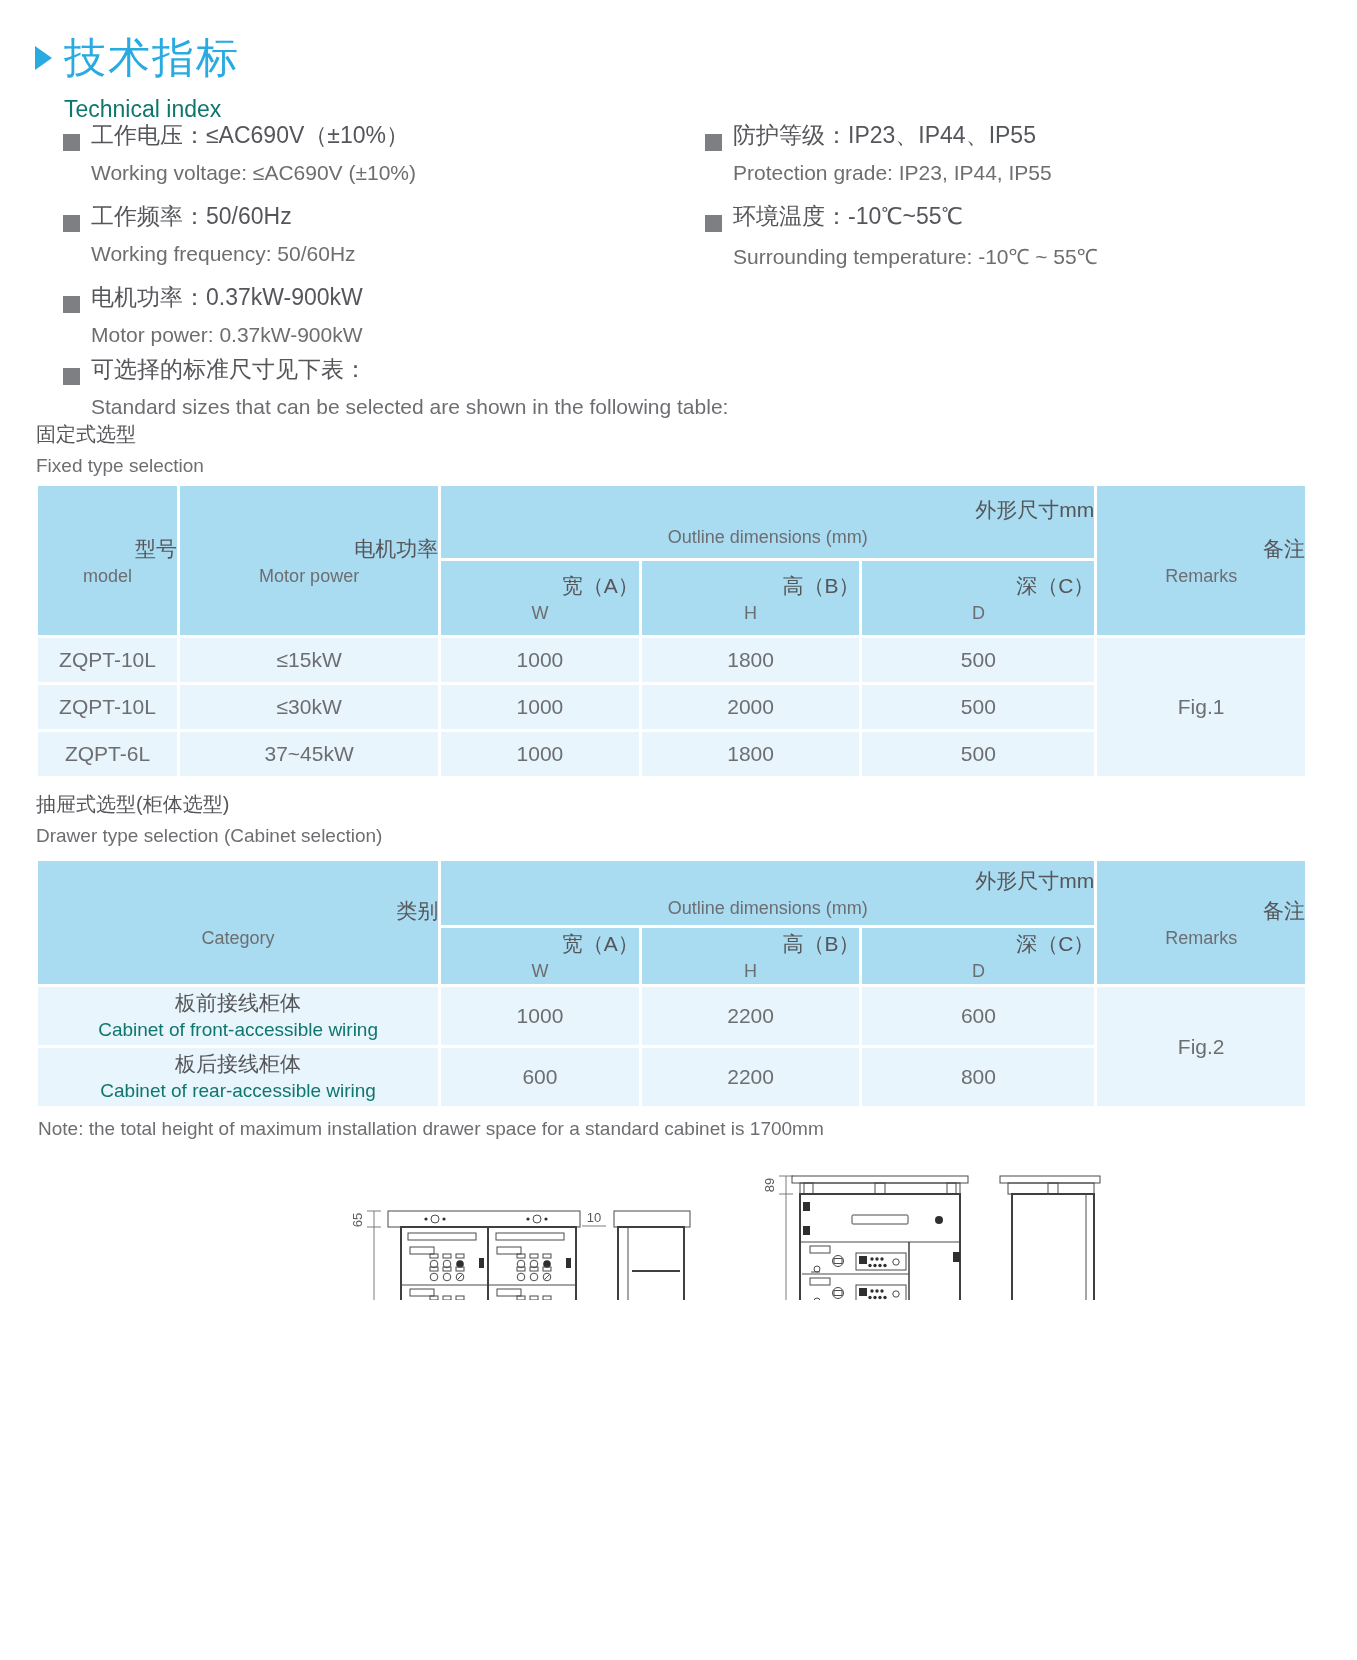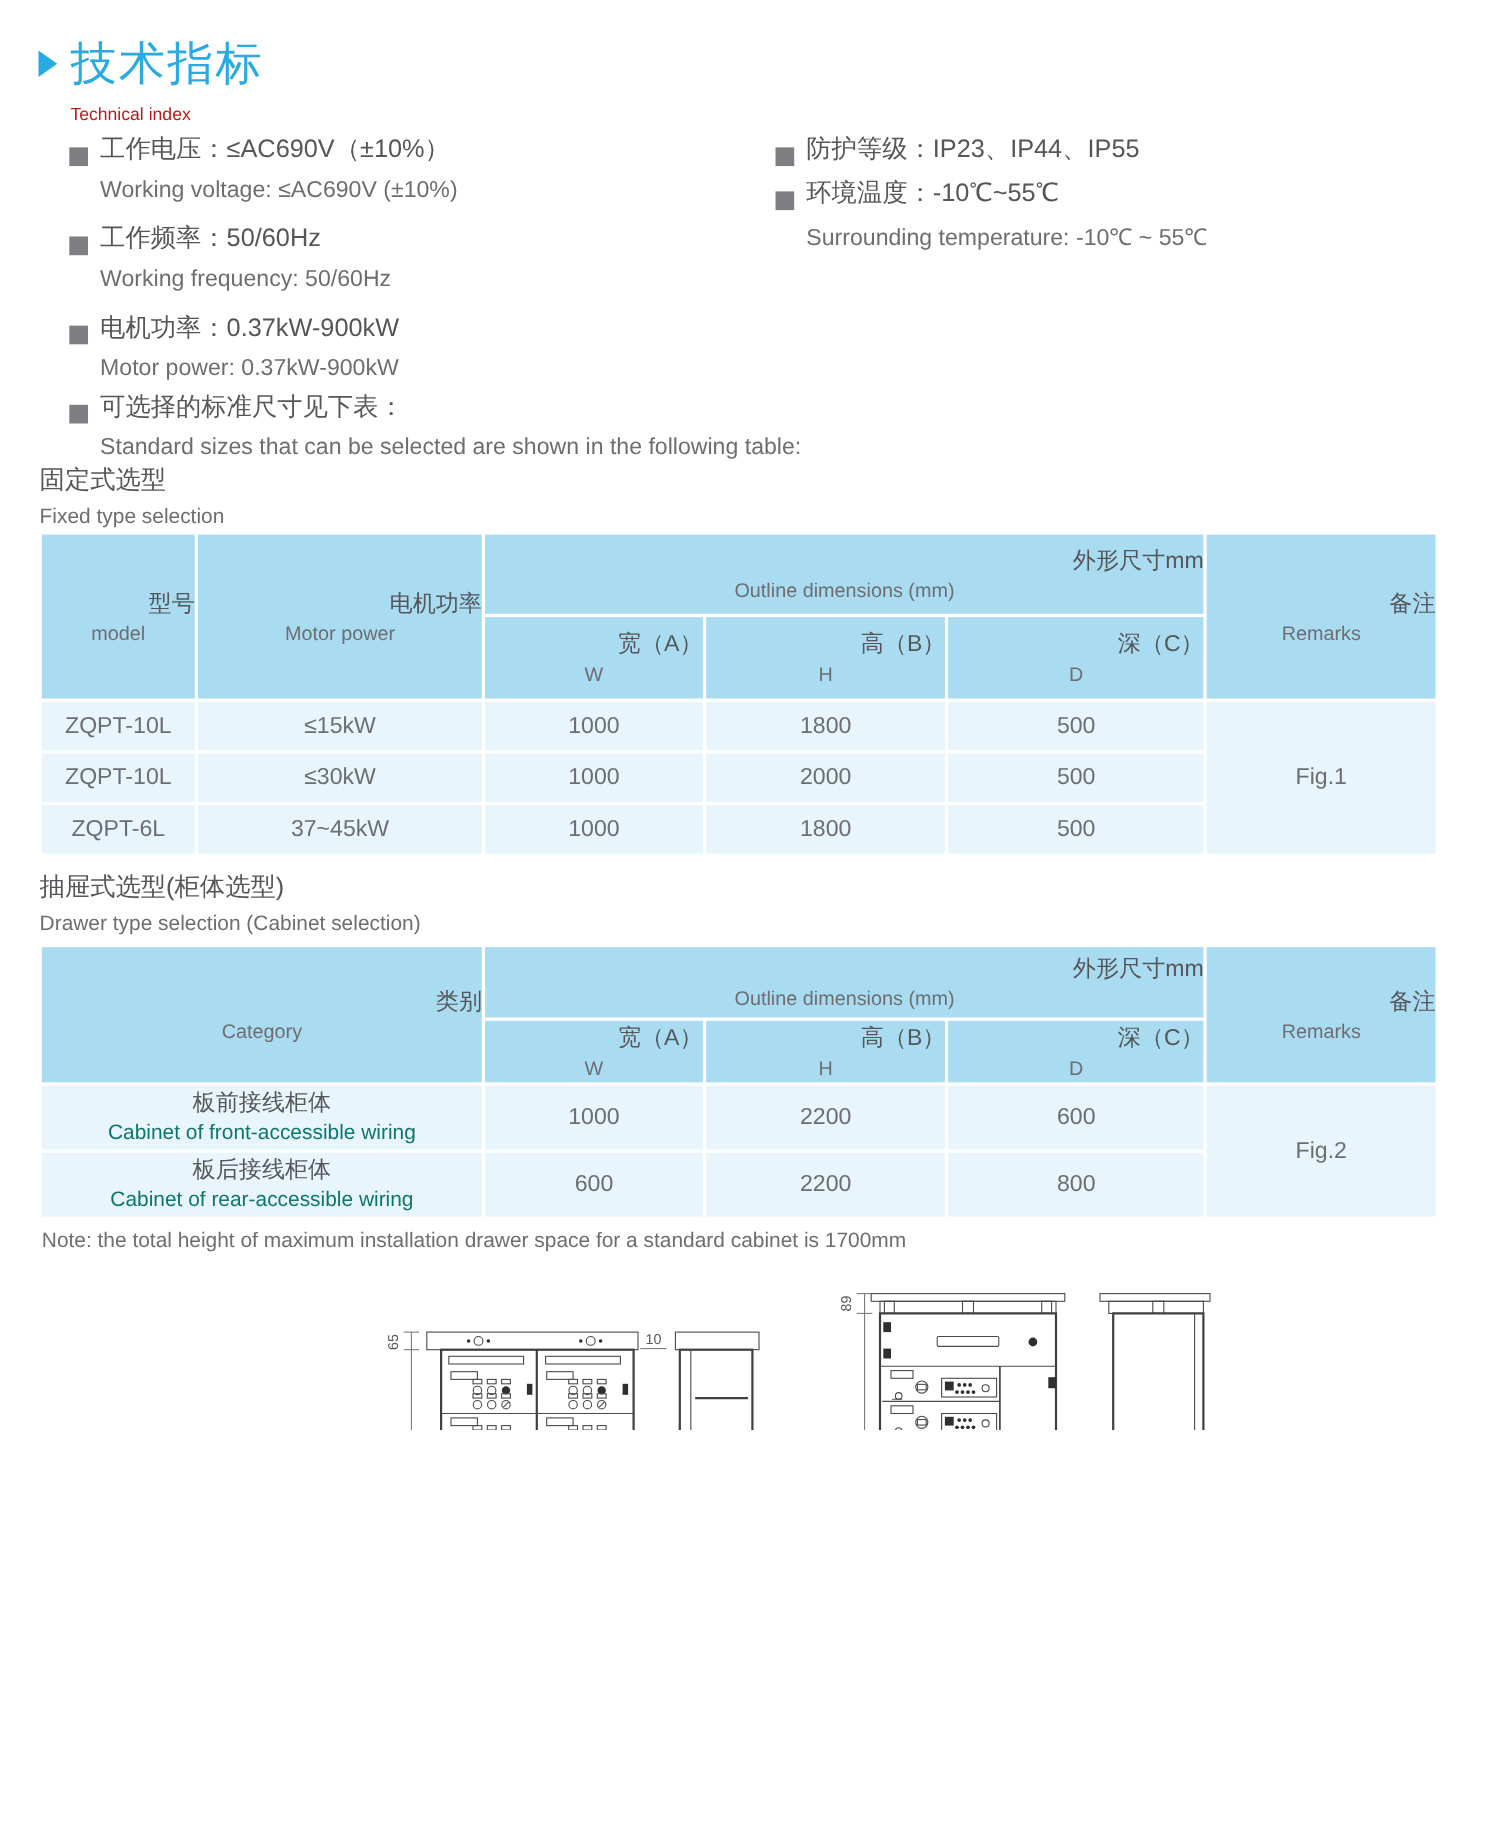--- a/index.html
+++ b/index.html
@@ -5,35 +5,35 @@
   html,body{margin:0;padding:0;background:#ffffff;}
   .page{position:relative;width:1357px;height:1300px;background:#fff;
         font-family:"Liberation Sans",sans-serif;overflow:hidden;}
 
   
   .hdr{position:absolute;left:35px;top:30px;}
   .title-row{display:flex;align-items:center;}
   .arrow{width:0;height:0;border-left:17px solid #29abe2;
          border-top:12px solid transparent;border-bottom:12px solid transparent;margin-right:12px;}
   .title-zh{font-size:42px;color:#29abe2;font-weight:normal;margin:0;letter-spacing:2px;}
-  .title-en{font-size:16px;color:#b91c1c;margin:10px 0 0 29px;}
+  .title-en{font-size:23px;color:#0f766e;margin:10px 0 0 29px;}
 
   
   .specs{position:absolute;width:620px;}
   .specs-left{left:63px;top:121px;}
   .specs-right{left:705px;top:121px;}
   .sizes-note{position:absolute;left:63px;top:355px;width:900px;}
   .spec-zh{display:flex;align-items:flex-end;font-size:23px;color:#55565a;height:30px;margin-bottom:10px;}
   .bullet{width:17px;height:17px;background:#7d7f83;margin-right:11px;flex:none;}
   .spec-en{font-size:21px;color:#6d6e71;margin:0 0 13px 28px;height:28px;}
 
   
   .tbl-title{position:absolute;left:36px;}
   .tt1{top:421px;} .tt2{top:791px;}
-  .tbl-title .zh{font-size:23px;color:#55565a;margin-bottom:7px;}
+  .tbl-title .zh{font-size:20px;color:#55565a;margin-bottom:7px;}
   .tbl-title .en{font-size:19px;color:#6d6e71;}
 
   
   table.spec-table{position:absolute;left:35px;width:1273px;border-collapse:separate;
                    border-spacing:3px;table-layout:fixed;}
   .t1{top:483px;} .t2{top:858px;}
   .spec-table th{background:#a9dbf1;font-weight:normal;text-align:center;vertical-align:middle;padding:0;}
   .spec-table td{background:#e8f5fc;text-align:center;vertical-align:middle;padding:0;
                  font-size:21px;color:#6d6e71;}
   .hzh{font-size:21px;color:#55565a;line-height:30px;text-align:right;}
@@ -91,20 +91,21 @@
       <span>电机功率：0.37kW-900kW</span>
     </div>
     <div class="spec-en">Motor power: 0.37kW-900kW</div>
   </div>
 
   <div class="specs specs-right">
     <div class="spec-zh">
       <span class="bullet"></span>
       <span>防护等级：IP23、IP44、IP55</span>
     </div>
+    <div class="spec-en">Protection grade: IP23, IP44, IP55</div>
     <div class="spec-zh">
       <span class="bullet"></span>
       <span>环境温度：-10℃~55℃</span>
     </div>
     <div class="spec-en">Surrounding temperature: -10℃ ~ 55℃</div>
   </div>
 
   <div class="sizes-note">
     <div class="spec-zh">
       <span class="bullet"></span>

